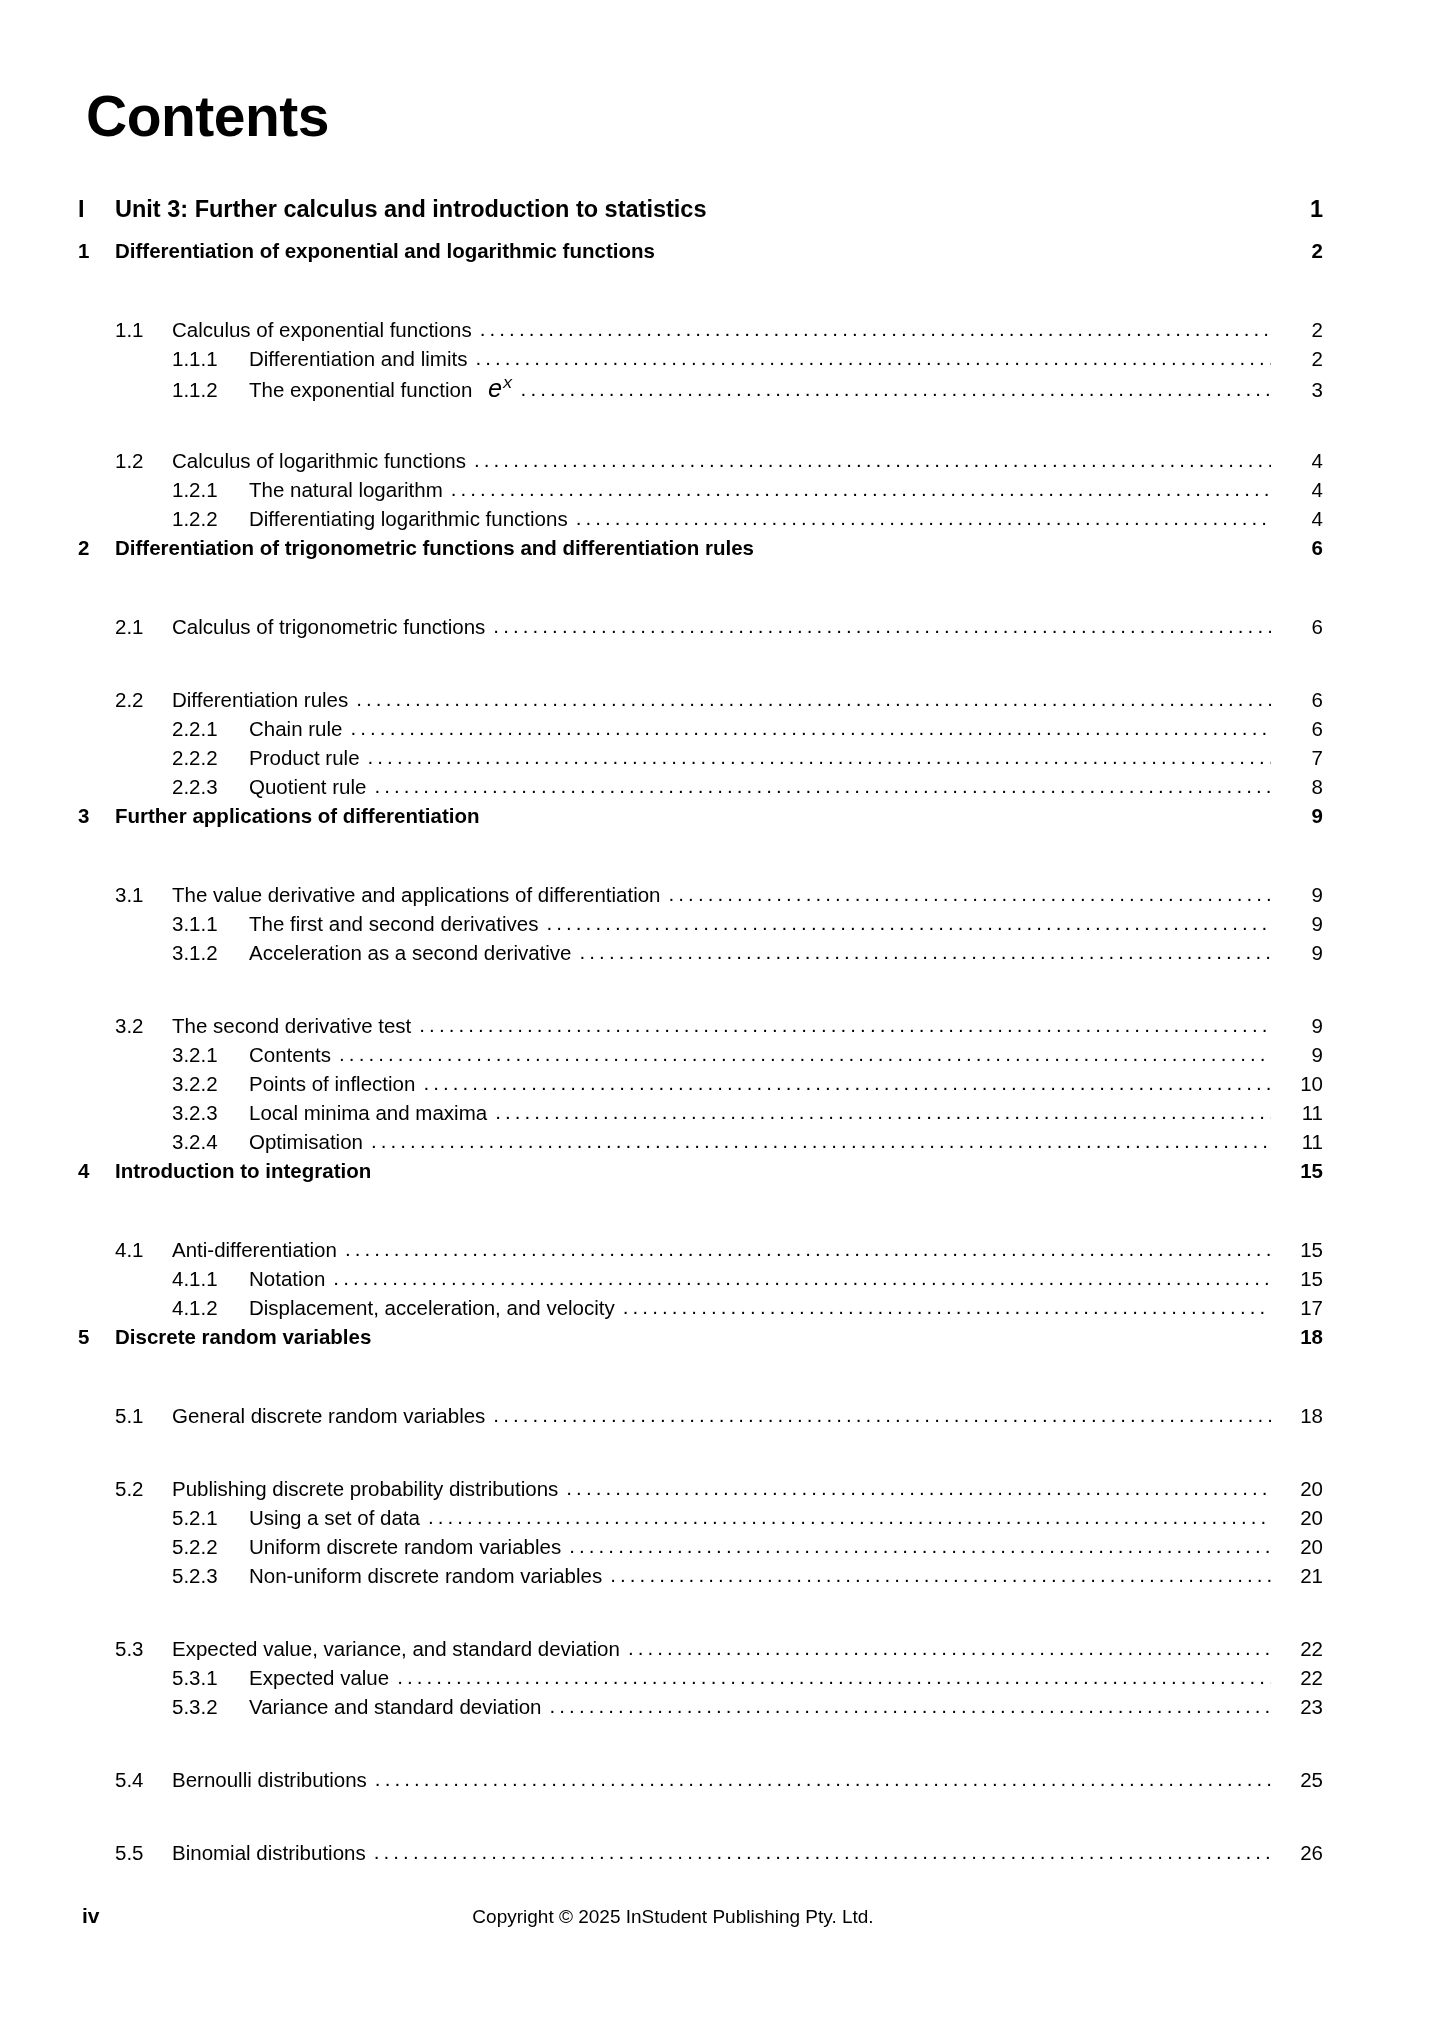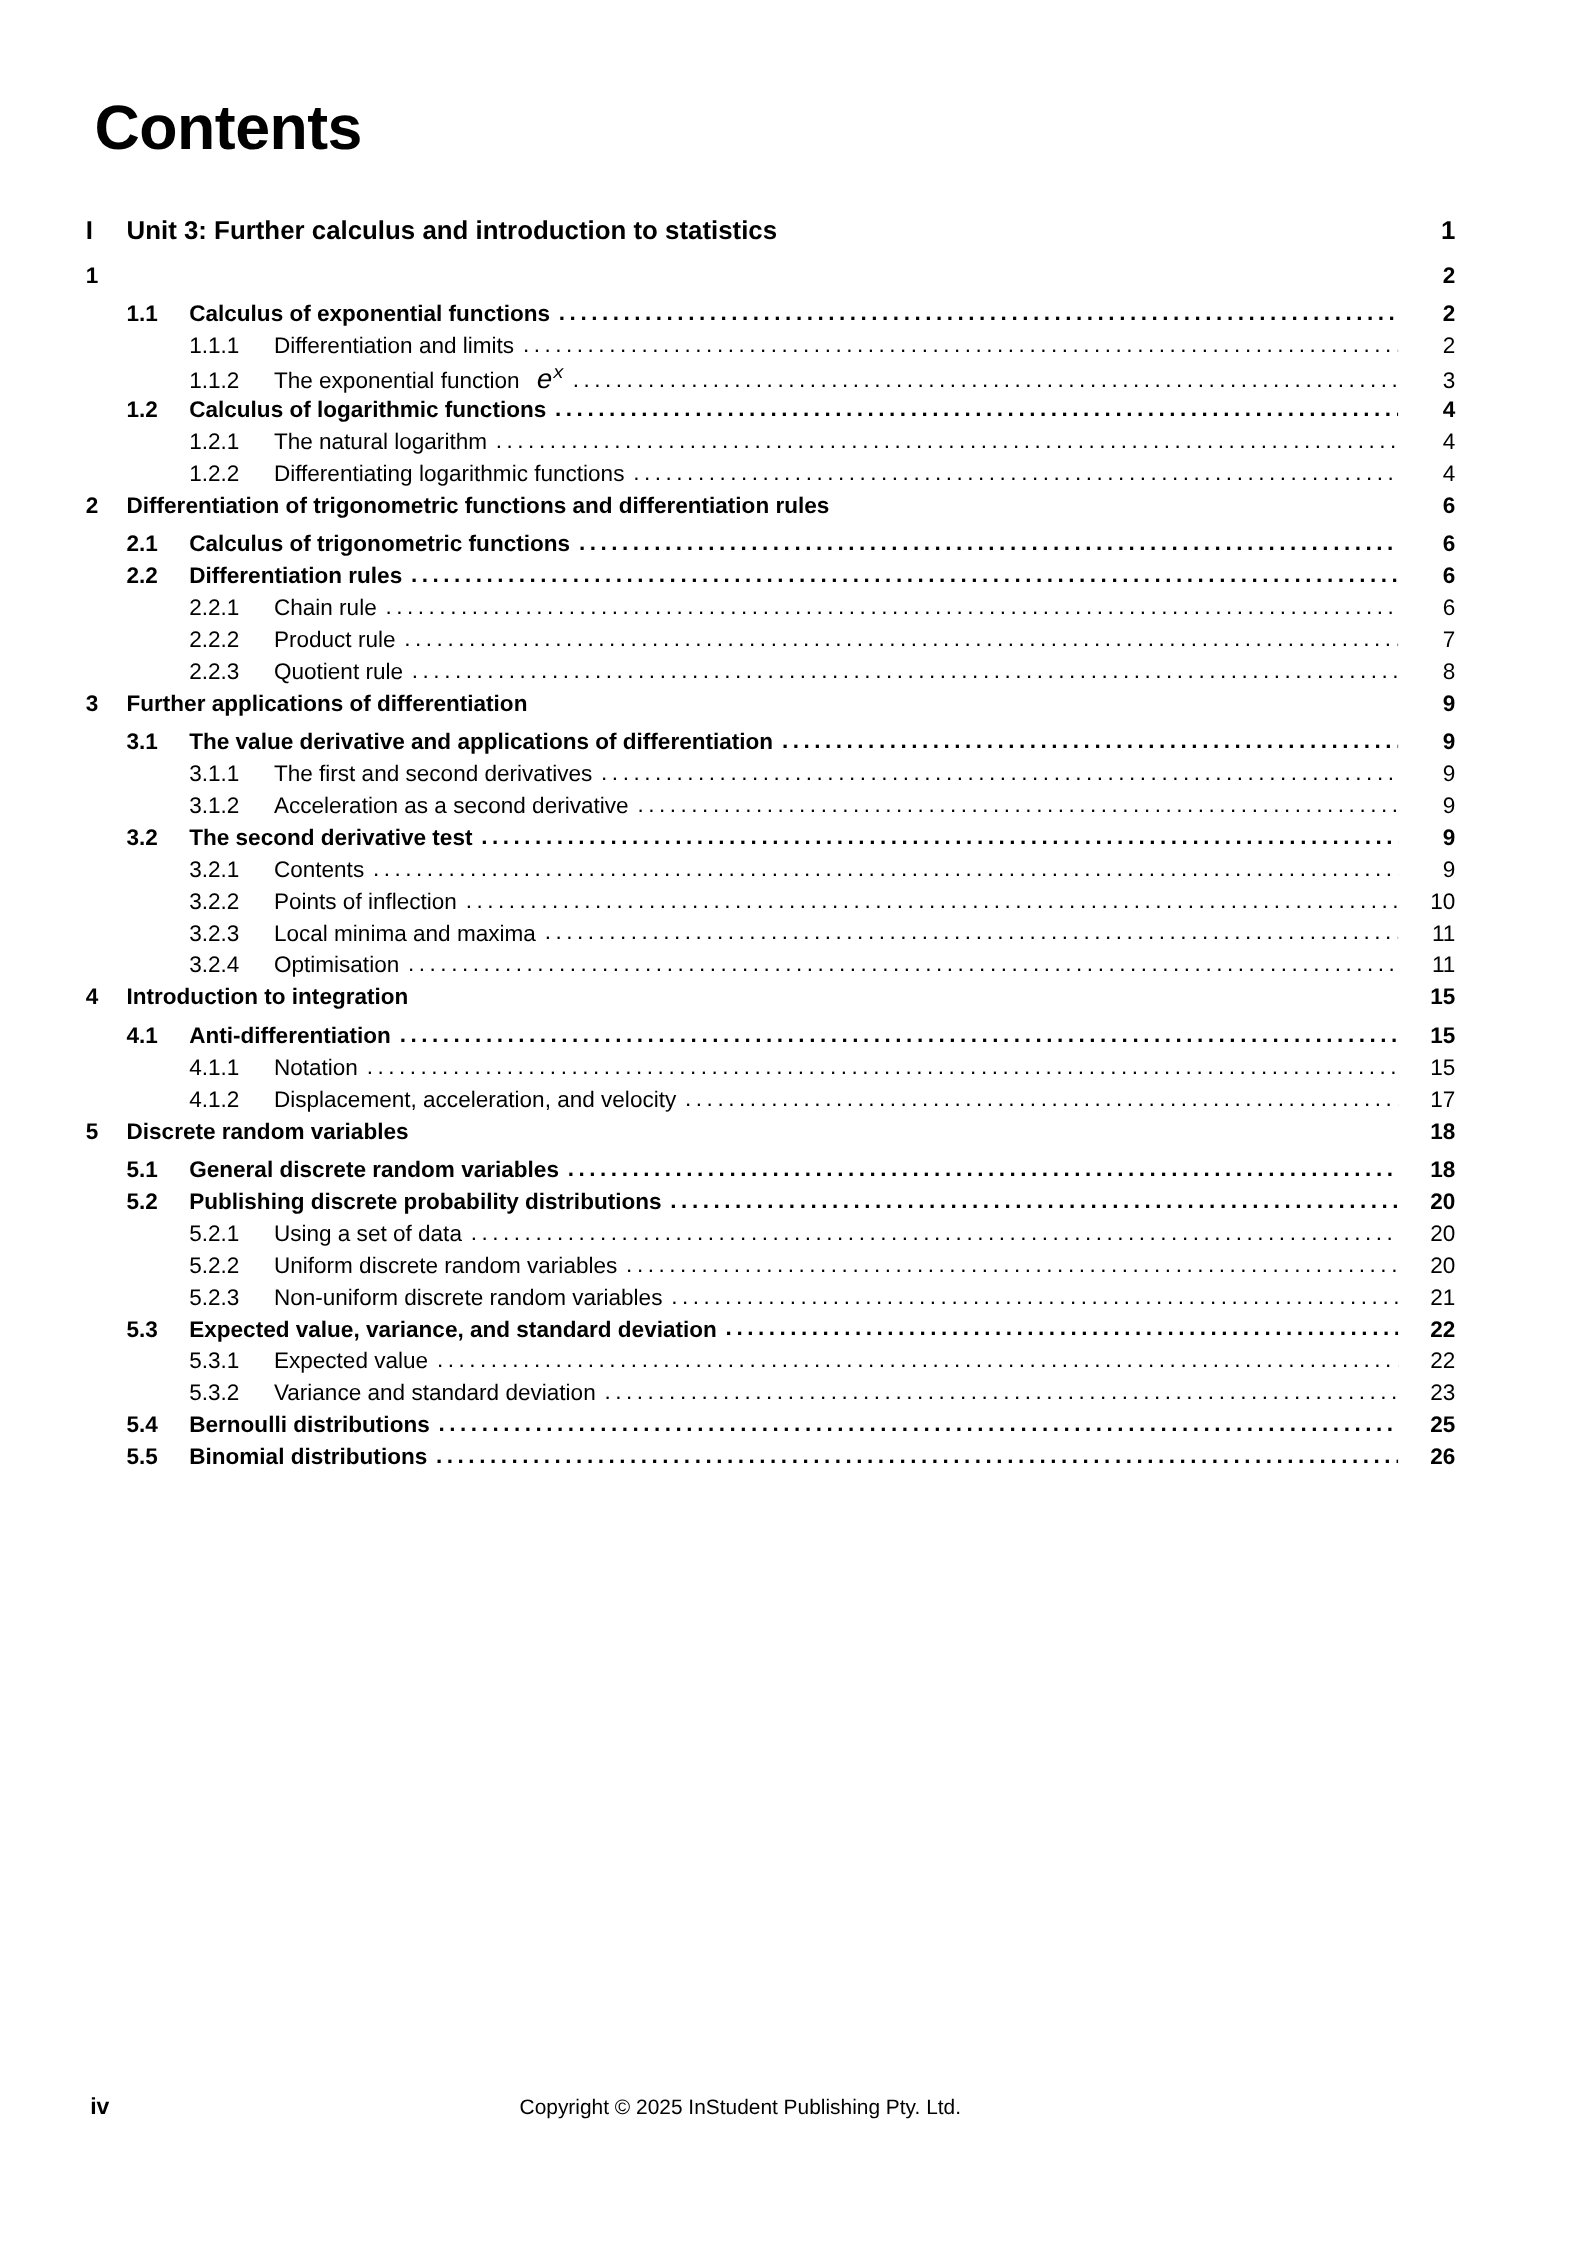--- a/index.html
+++ b/index.html
@@ -50,22 +50,23 @@
     height: 43px;
     align-items: baseline;
   }
   .lvl-chapter {
     font-size: 20.5px;
     font-weight: bold;
     height: 35px;
   }
   .lvl-section {
     font-size: 20.5px;
-    font-weight: bold;
+    font-weight: normal;
     height: 29px;
+    margin-top: 44px;
   }
   .lvl-subsection {
     font-size: 20.5px;
     font-weight: normal;
     height: 29px;
   }
 
   .num {
     flex: 0 0 auto;
     text-align: left;
@@ -142,20 +143,21 @@
 
   <div class="toc-list" id="toc-list">
       <div class="toc-row lvl-part">
         <span class="num">I</span>
         <span class="label"><span>Unit 3: Further calculus and introduction to statistics</span></span>
         <span class="leader"></span>
         <span class="pageno">1</span>
       </div>
       <div class="toc-row lvl-chapter">
         <span class="num">1</span>
+        <span class="label"><span>Differentiation of exponential and logarithmic functions</span></span>
         <span class="leader"></span>
         <span class="pageno">2</span>
       </div>
       <div class="toc-row lvl-section">
         <span class="num">1.1</span>
         <span class="label"><span>Calculus of exponential functions</span></span>
         <span class="leader">.......................................................................................................................</span>
         <span class="pageno">2</span>
       </div>
       <div class="toc-row lvl-subsection">

